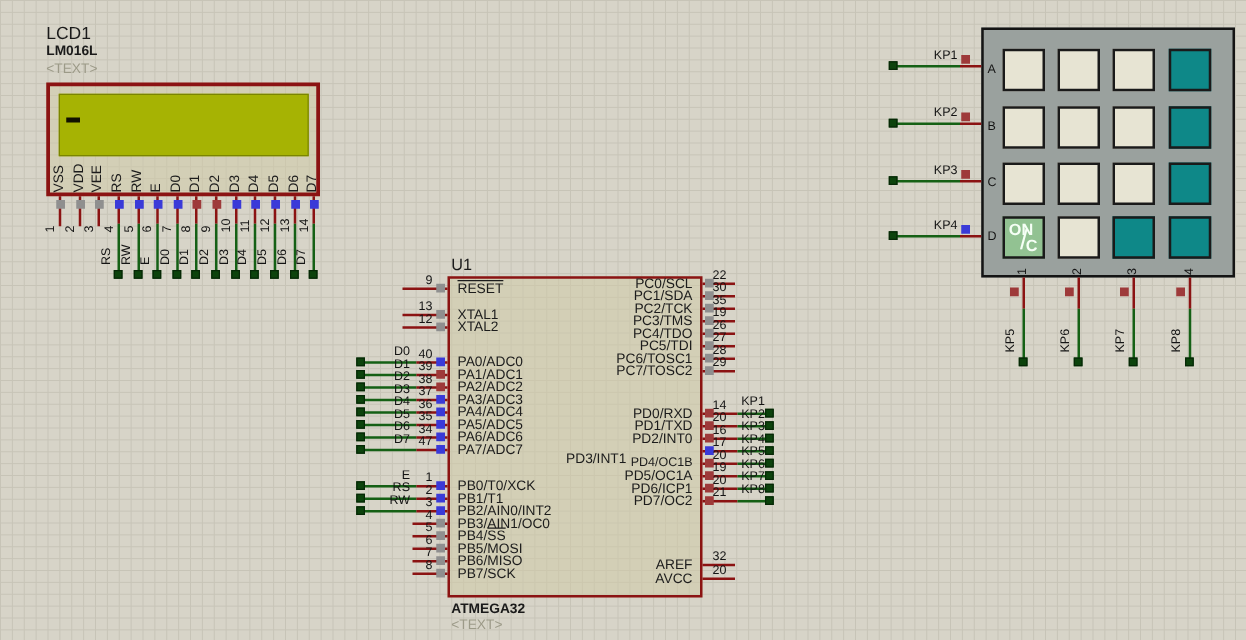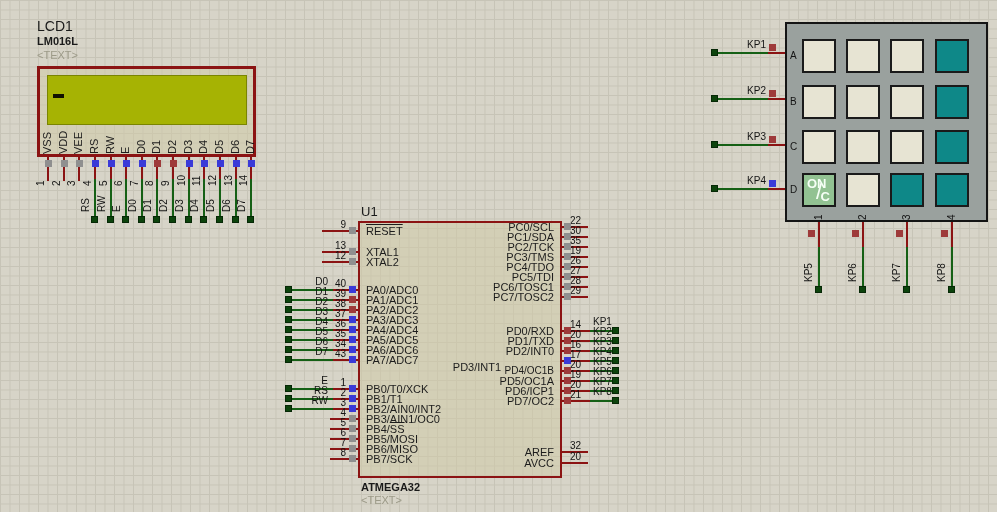--- a/index.html
+++ b/index.html
@@ -194,21 +194,21 @@
     <div class="term" style="left: 285px; top: 336px;"></div>
     <div class="num" style="left: 262px; top: 326px; width: 66px; text-align: right;">D5</div>
     <div class="wireh" style="left: 333px; top: 349px; width: 25px; background: rgb(139, 19, 19);"></div>
     <div class="num" style="left: 312px; top: 338px; width: 34px; text-align: right;">34</div>
     <div class="sq" style="left: 349px; top: 346px; background: rgb(58, 58, 216);"></div>
     <div class="lbl" style="left: 366px; top: 344px; font-size: 11px;">PA6/ADC6</div>
     <div class="wireh" style="left: 290px; top: 349px; width: 43px; background: rgb(21, 96, 21);"></div>
     <div class="term" style="left: 285px; top: 346px;"></div>
     <div class="num" style="left: 262px; top: 336px; width: 66px; text-align: right;">D6</div>
     <div class="wireh" style="left: 333px; top: 359px; width: 25px; background: rgb(139, 19, 19);"></div>
-    <div class="num" style="left: 312px; top: 348px; width: 34px; text-align: right;">43</div>
+    <div class="num" style="left: 312px; top: 348px; width: 34px; text-align: right;">47</div>
     <div class="sq" style="left: 349px; top: 356px; background: rgb(58, 58, 216);"></div>
     <div class="lbl" style="left: 366px; top: 354px; font-size: 11px;">PA7/ADC7</div>
     <div class="wireh" style="left: 290px; top: 359px; width: 43px; background: rgb(21, 96, 21);"></div>
     <div class="term" style="left: 285px; top: 356px;"></div>
     <div class="num" style="left: 262px; top: 346px; width: 66px; text-align: right;">D7</div>
     <div class="wireh" style="left: 333px; top: 388px; width: 25px; background: rgb(139, 19, 19);"></div>
     <div class="num" style="left: 312px; top: 377px; width: 34px; text-align: right;">1</div>
     <div class="sq" style="left: 349px; top: 385px; background: rgb(58, 58, 216);"></div>
     <div class="lbl" style="left: 366px; top: 383px; font-size: 11px;">PB0/T0/XCK</div>
     <div class="wireh" style="left: 290px; top: 388px; width: 43px; background: rgb(21, 96, 21);"></div>

